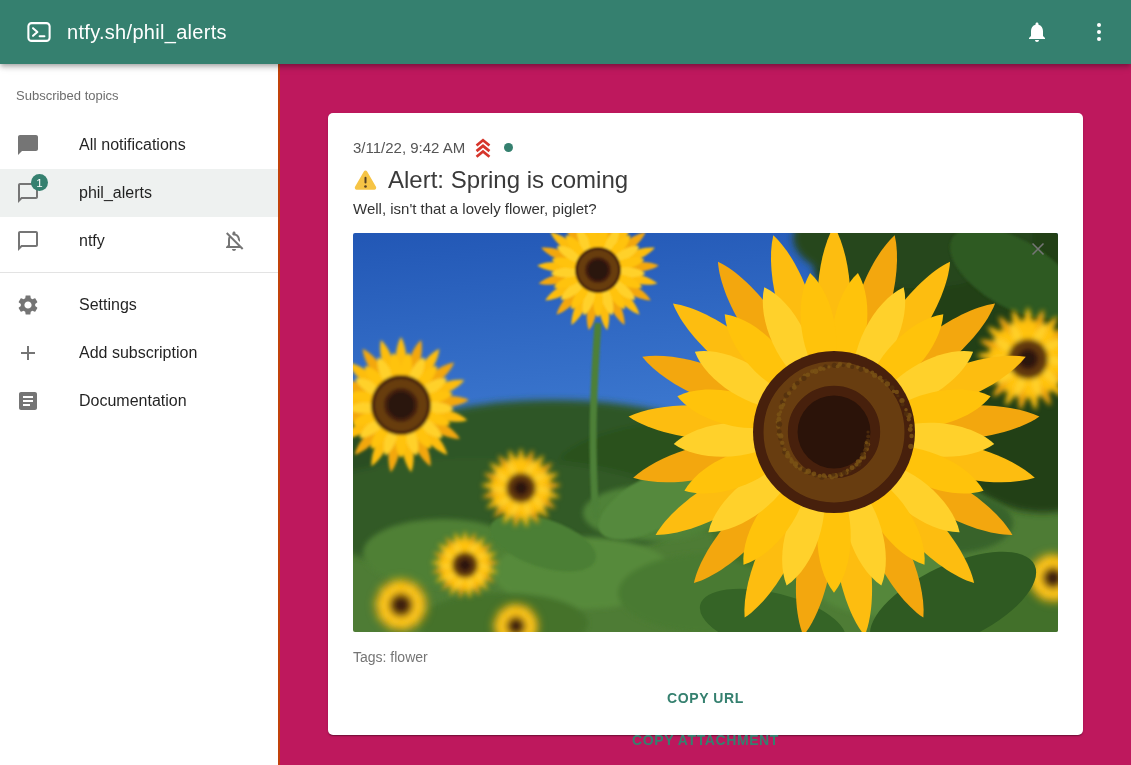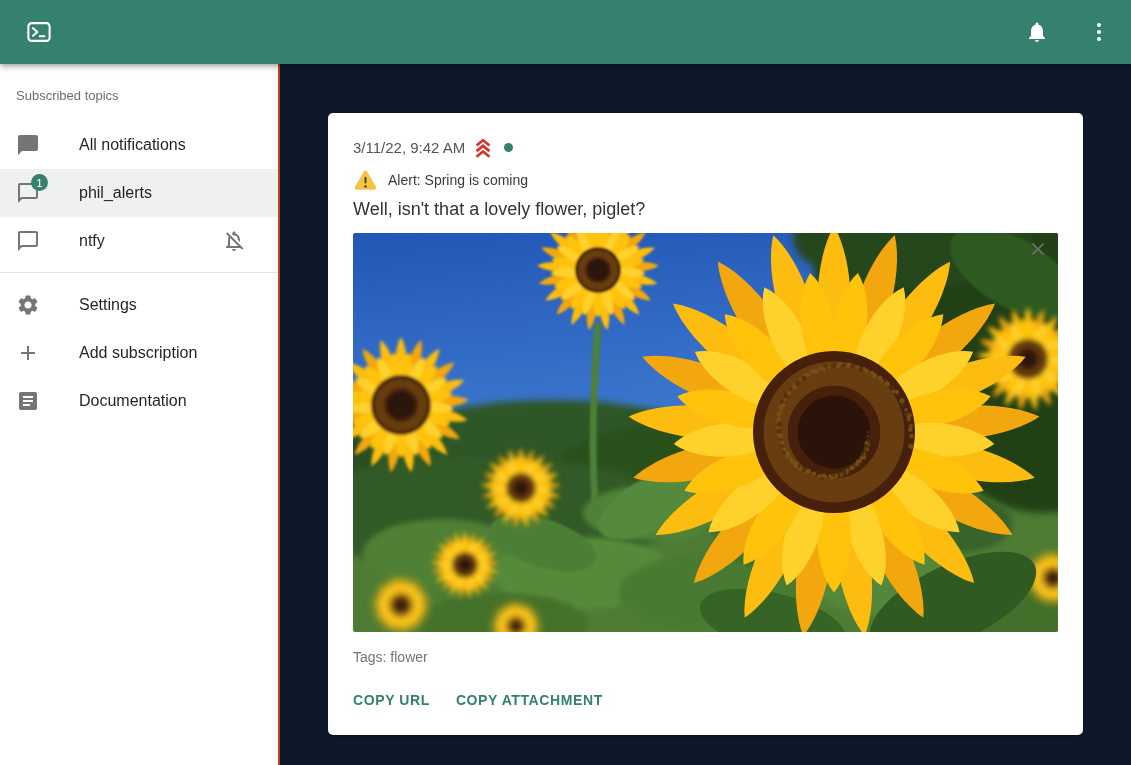--- a/index.html
+++ b/index.html
@@ -28,52 +28,53 @@
   .nav-item.selected { background:#eef1f0; }
   .nav-item .nicon { width:24px; height:24px; margin-right:11px; position:relative; flex:none; color:#757575; }
   .nav-item .nicon svg { display:block; }
   .badge { position:absolute; top:-7px; right:-8px; min-width:17px; height:17px; border-radius:50%;
     background:#35806f; color:#fff; font-size:11.5px; font-weight:500;
     display:flex; align-items:center; justify-content:center; }
   .mute-icon { margin-left:auto; margin-right:16px; width:24px; height:24px; color:#757575; }
   .divider { border-top:1px solid #e3e3e3; margin:7px 0 8px; }
 
   
-  .main { flex:1; background:#0f172a; overflow:hidden; }
+  .main { flex:1; background:#be185d; overflow:hidden; }
   .card { width:755px; margin:49px auto 0; background:#fff; border-radius:5px;
     padding:24px 25px 25px; position:relative;
     box-shadow:0 2px 1px -1px rgba(0,0,0,.2), 0 1px 1px 0 rgba(0,0,0,.14), 0 1px 3px 0 rgba(0,0,0,.12); }
   .meta-row { display:flex; align-items:center; gap:6px; height:20px; font-size:15px; color:#555; }
   .prio-icon { width:24px; height:21px; display:flex; }
   .new-dot { width:9px; height:9px; border-radius:50%; background:#35806f; margin-left:3px; }
   .close-btn { position:absolute; top:136px; right:25px; width:40px; height:40px; margin-top:-20px;
     border:none; background:transparent; cursor:pointer; display:flex; align-items:center; justify-content:center; }
   .card-title { display:flex; align-items:center; gap:10px; margin-top:8px; height:30px;
-    font-size:14px; font-weight:400; color:#3a3a3a; }
+    font-size:24px; font-weight:400; color:#3a3a3a; }
   .warn-icon { width:25px; height:25px; flex:none; display:flex; }
-  .card-body { margin-top:4px; font-size:18px; line-height:20px; color:#333; }
+  .card-body { margin-top:4px; font-size:15px; line-height:20px; color:#333; }
   .attachment { margin-top:14px; width:705px; height:399px; border-radius:2px; overflow:hidden;
     display:block; cursor:pointer; }
   .attachment svg { display:block; }
   .tags-line { margin-top:16px; font-size:14px; line-height:18px; color:#757575; }
-  .actions-row { margin-top:24px; display:flex; align-items:center; gap:26px; height:20px; }
+  .actions-row { margin-top:24px; display:flex; align-items:center; gap:26px; height:20px;flex-direction:column; }
   .action-btn { border:none; background:transparent; cursor:pointer; color:#35806f;
     font-family:"Liberation Sans", sans-serif; font-size:14px; font-weight:700; letter-spacing:.6px; padding:0; }
 </style>
 </head>
 <body>
 
 <header class="topbar">
   <span class="logo">
     <svg viewBox="0 0 24 24" width="26" height="26">
       <rect x="2.2" y="3.8" width="19.6" height="16.4" rx="3" fill="none" stroke="#fff" stroke-width="1.9"></rect>
       <polyline points="6.5,8.5 10.5,12 6.5,15.5" fill="none" stroke="#fff" stroke-width="1.9" stroke-linecap="round" stroke-linejoin="round"></polyline>
       <line x1="12.6" y1="15.9" x2="17" y2="15.9" stroke="#fff" stroke-width="1.9" stroke-linecap="round"></line>
     </svg>
   </span>
+  <span class="app-title">ntfy.sh/phil_alerts</span>
   <div class="topbar-actions">
     <button class="icon-btn" aria-label="notifications">
       <svg viewBox="0 0 24 24" width="24" height="24" fill="#fff">
         <path d="M12 22c1.1 0 2-.9 2-2h-4c0 1.1.9 2 2 2zm6-6v-5c0-3.07-1.63-5.64-4.5-6.32V4c0-.83-.67-1.5-1.5-1.5s-1.5.67-1.5 1.5v.68C7.64 5.36 6 7.92 6 11v5l-2 2v1h16v-1l-2-2z"></path>
       </svg>
     </button>
     <button class="icon-btn" aria-label="menu">
       <svg viewBox="0 0 24 24" width="24" height="24" fill="#fff">
         <circle cx="12" cy="5" r="2"></circle>
           <circle cx="12" cy="12" r="2"></circle>

